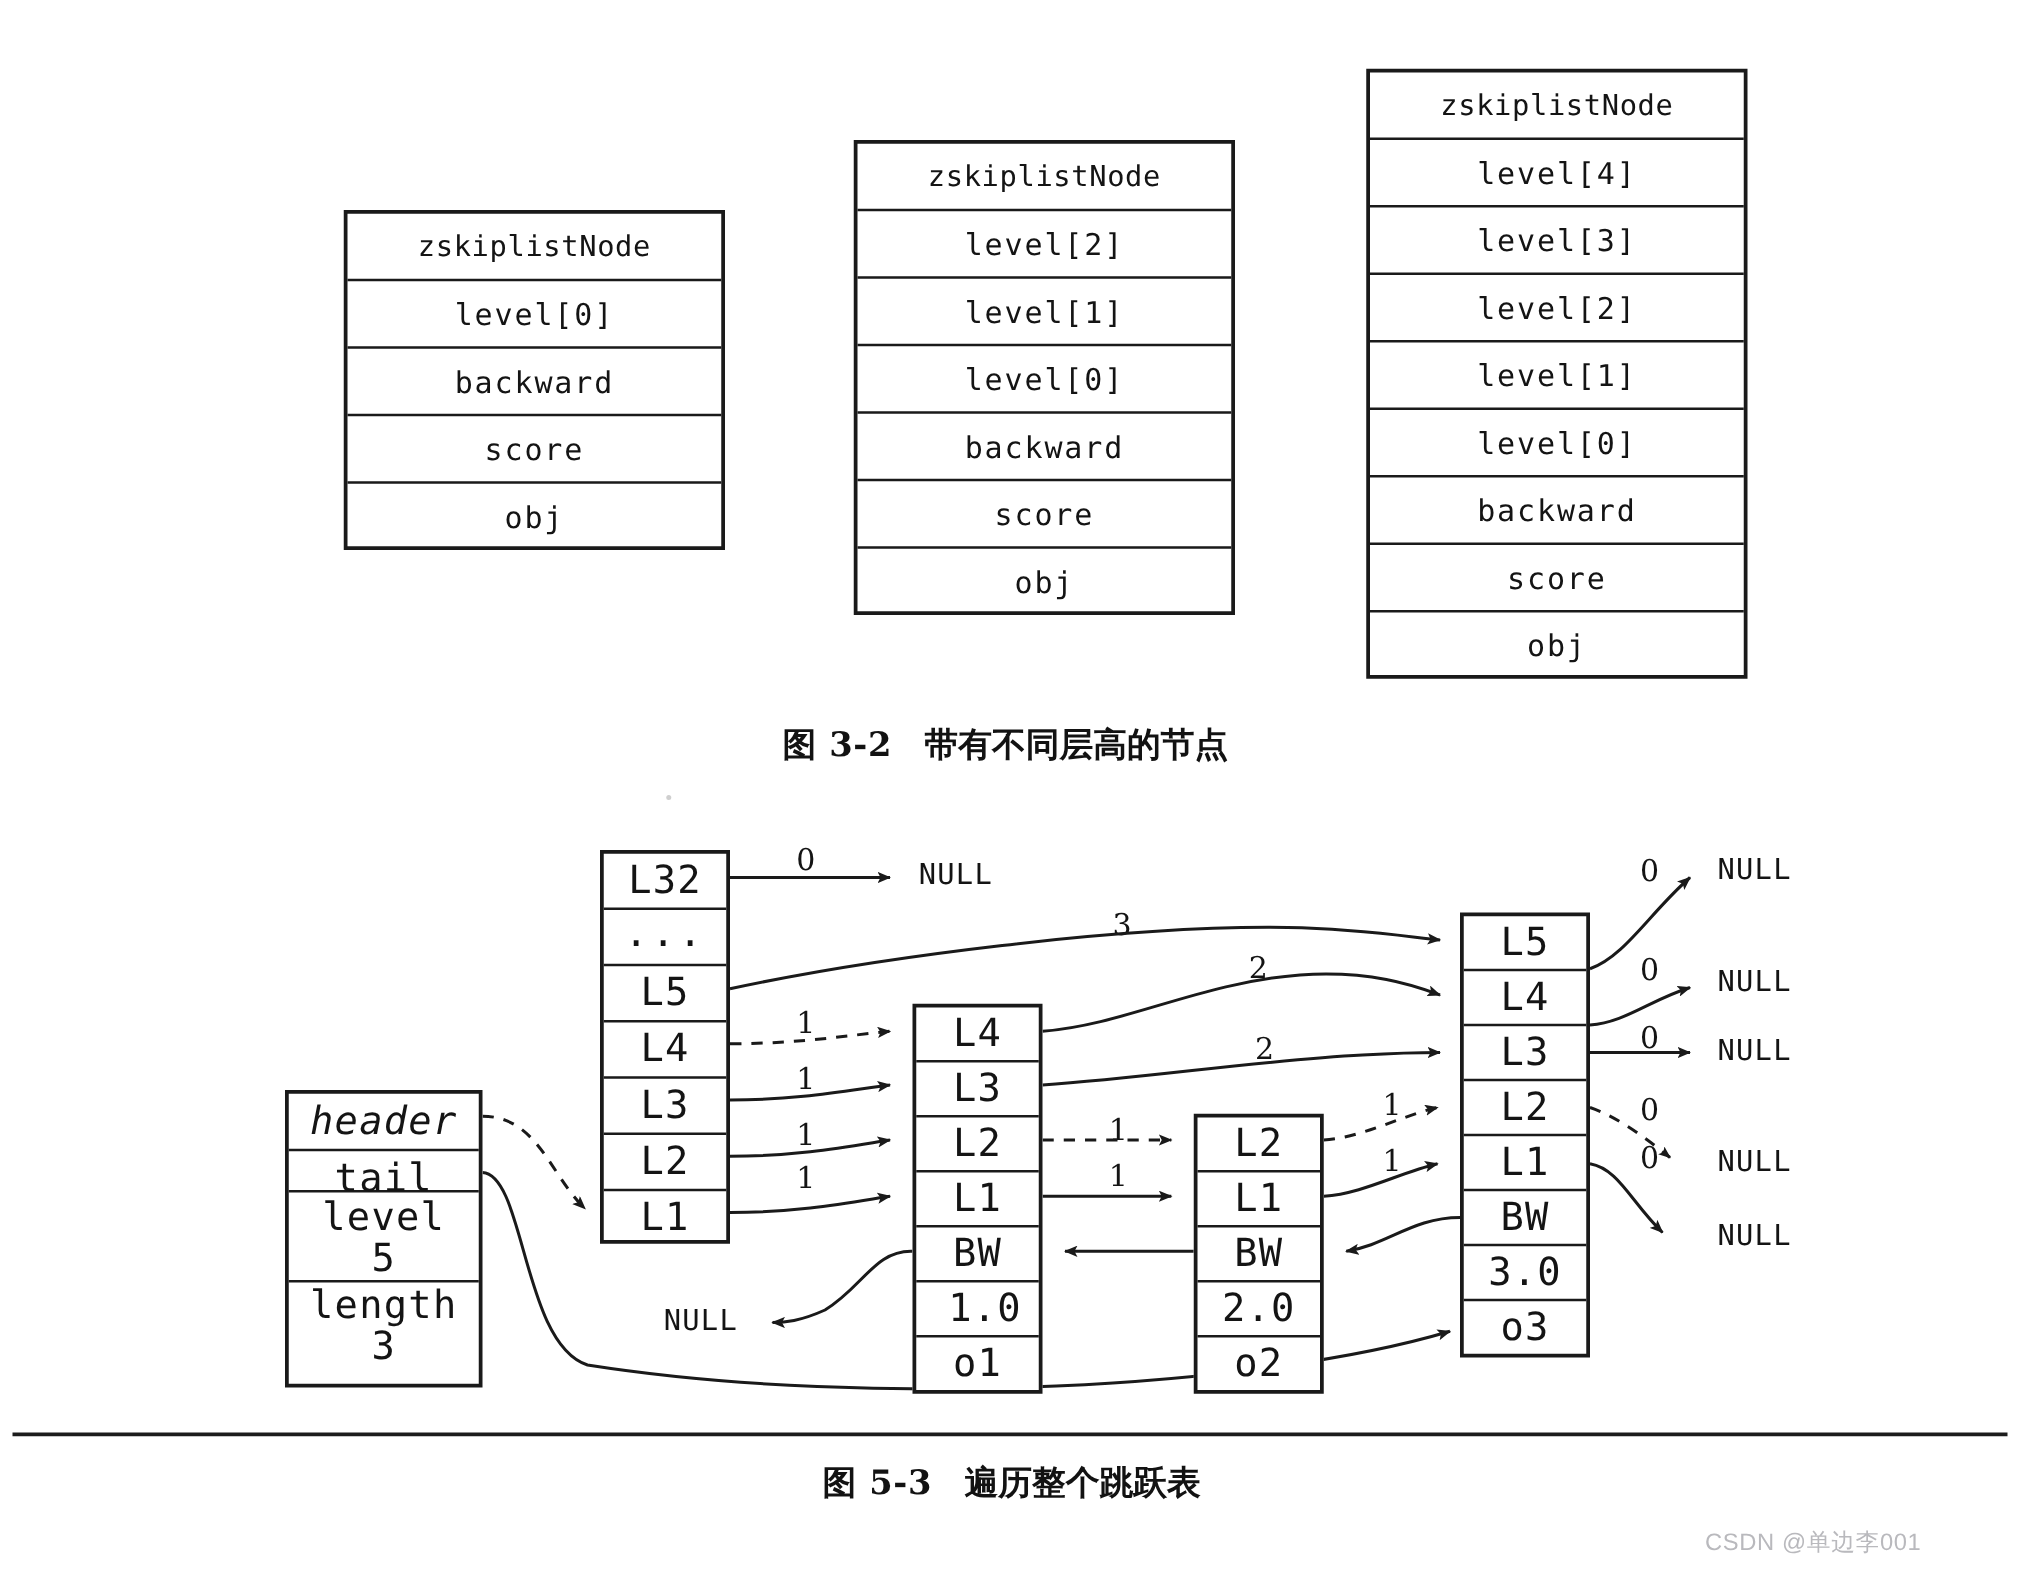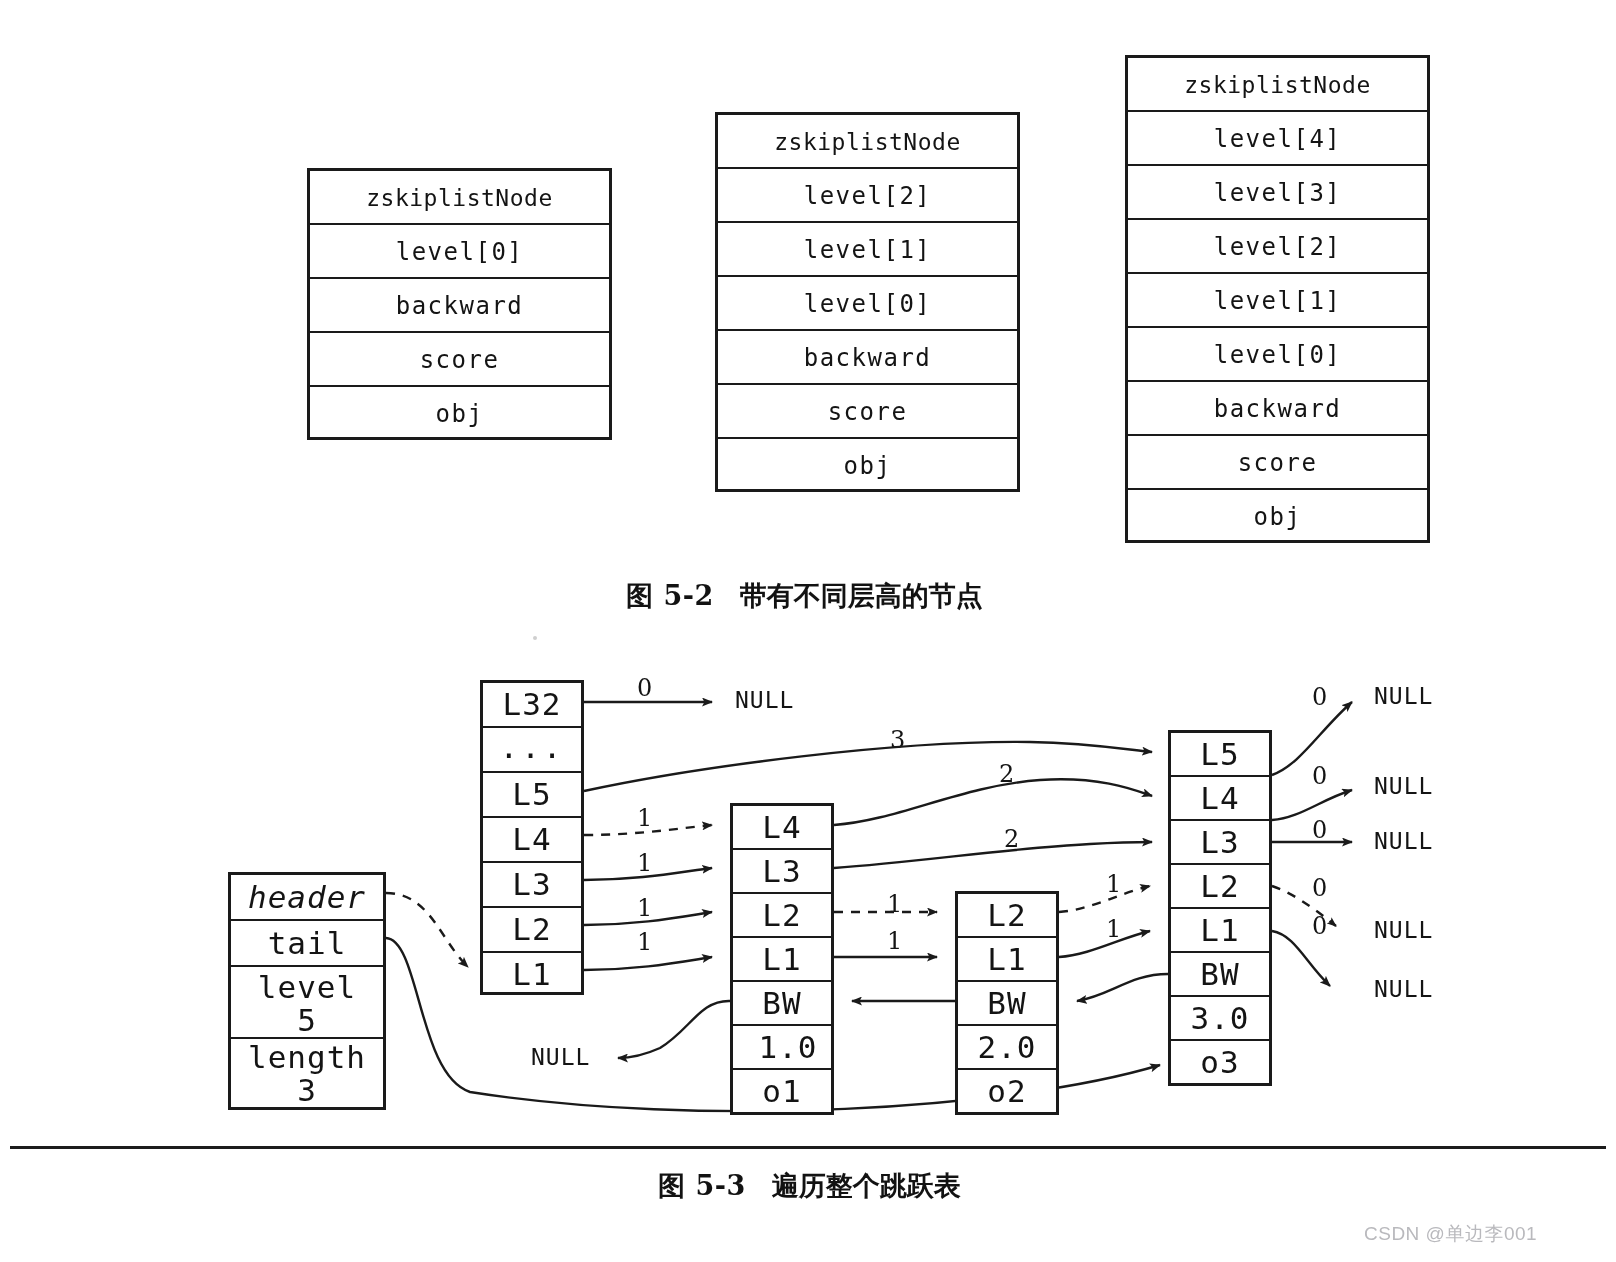--- a/index.html
+++ b/index.html
@@ -13,21 +13,20 @@
     position:relative;
   }
   #stage{position:absolute;left:0;top:0;width:1616px;height:1262px;}
 
   
   .struct{
     position:absolute;
     border:3px solid #1a1a1a;
     background:#fff;
     box-sizing:border-box;
-    margin-left:32px;
   }
   .struct .row{
     height:54px;
     line-height:54px;
     text-align:center;
     border-bottom:2px solid #1a1a1a;
     font-family:"DejaVu Sans Mono","Liberation Mono",monospace;
     font-size:24px;
     letter-spacing:1.5px;
     color:#141414;
@@ -128,28 +127,28 @@
     <div class="row">level[3]</div>
     <div class="row">level[2]</div>
     <div class="row">level[1]</div>
     <div class="row">level[0]</div>
     <div class="row">backward</div>
     <div class="row">score</div>
     <div class="row">obj</div>
   </div>
 
   <div class="caption" style="left:626px;top:578px;">
-    <span class="num">图 5-2</span><span class="gap"></span><span>带有不同层高的节点</span>
+    <span class="num">图 3-2</span><span class="gap"></span><span>带有不同层高的节点</span>
   </div>
 
   <div class="speck" style="left:533px;top:636px;width:4px;height:4px;"></div>
 
   <div class="node" style="left:228px;top:872px;width:158px;height:238px;">
     <div class="cell" style="height:46px;line-height:44px;font-style:italic;">header</div>
-    <div class="cell" style="height:46px;line-height:44px;">tail</div>
+    <div class="cell" style="height:33px;line-height:44px;">tail</div>
     <div class="cell two" style="height:72px;padding-top:4px;">
       <span>level</span>
       <span>5</span>
     </div>
     <div class="cell two" style="height:68px;padding-top:2px;">
       <span>length</span>
       <span>3</span>
     </div>
   </div>
 

